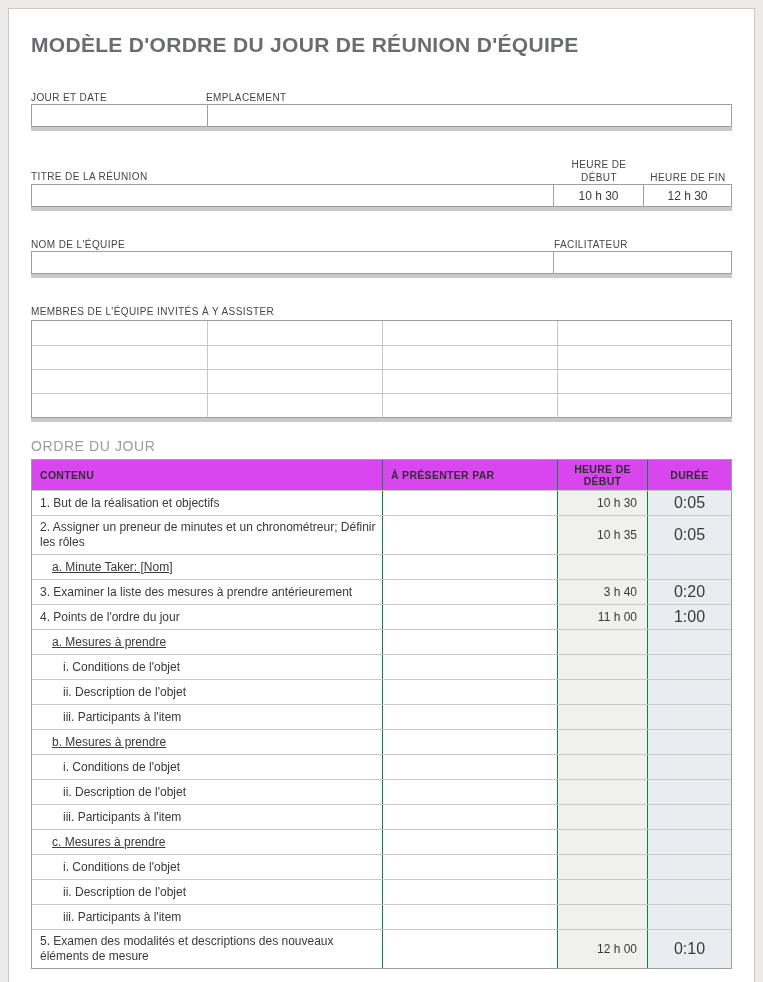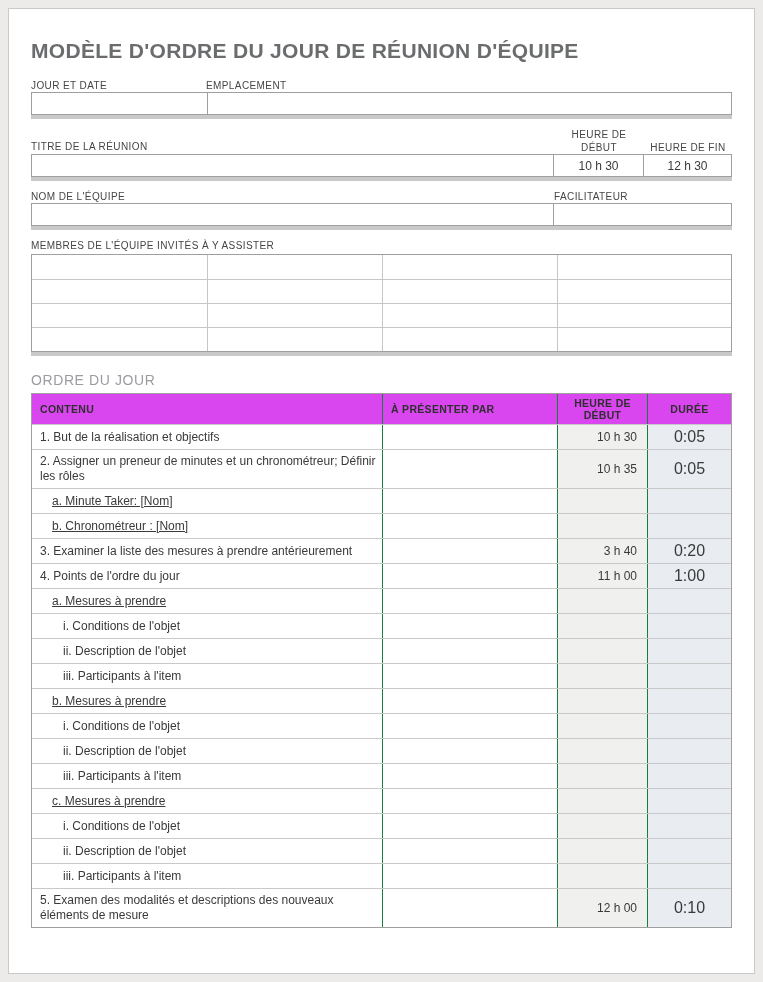--- a/index.html
+++ b/index.html
@@ -16,28 +16,29 @@
     background:#ffffff;
     border:1px solid #c9c9c9;
     padding:22px 22px 20px;
   }
   
   .doc-title {
     font-size:21px;
     font-weight:bold;
     color:#6b6c6e;
     letter-spacing:0.3px;
-    margin:8px 0 16px;
+    margin:2px 0 16px;
   }
   
   .flabel {
     font-size:10px;
     color:#454545;
     letter-spacing:0.4px;
     line-height:13px;
+    margin-top:18px;
   }
   .label-row { display:flex; align-items:flex-end; }
   
   .input-row {
     display:flex;
     border:1px solid #9f9f9f;
     height:23px;
     background:#fff;
   }
   .input-cell { height:100%; }
@@ -196,26 +197,20 @@
       <div class="c-start">10 h 35</div>
       <div class="c-dur">0:05</div>
     </div>
     <div class="trow">
       <div class="c-content ind1">a. Minute Taker: [Nom]</div>
       <div class="c-presenter"></div>
       <div class="c-start"></div>
       <div class="c-dur"></div>
     </div>
     <div class="trow">
-      <div class="c-content ind1">b. Chronométreur : [Nom]</div>
-      <div class="c-presenter"></div>
-      <div class="c-start"></div>
-      <div class="c-dur"></div>
-    </div>
-    <div class="trow">
       <div class="c-content ind0">3. Examiner la liste des mesures à prendre antérieurement</div>
       <div class="c-presenter"></div>
       <div class="c-start">3 h 40</div>
       <div class="c-dur">0:20</div>
     </div>
     <div class="trow">
       <div class="c-content ind0">4. Points de l'ordre du jour</div>
       <div class="c-presenter"></div>
       <div class="c-start">11 h 00</div>
       <div class="c-dur">1:00</div>

